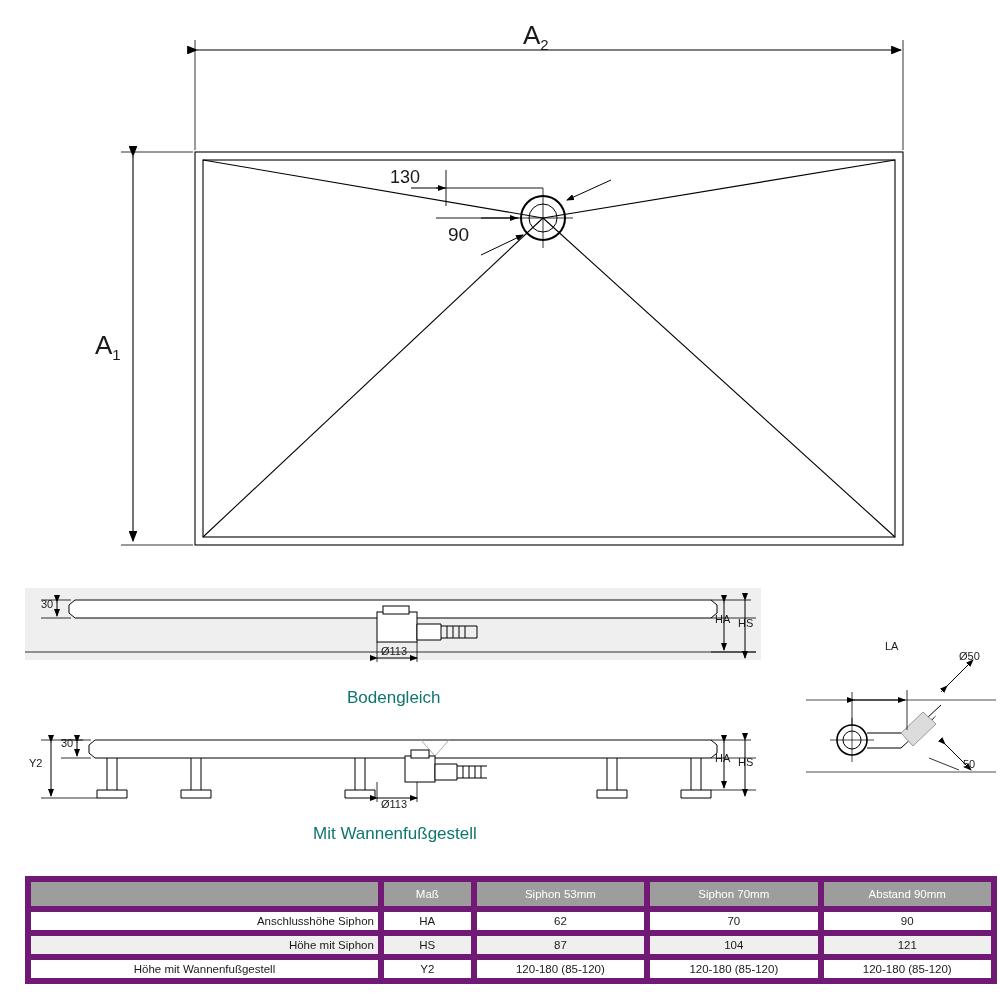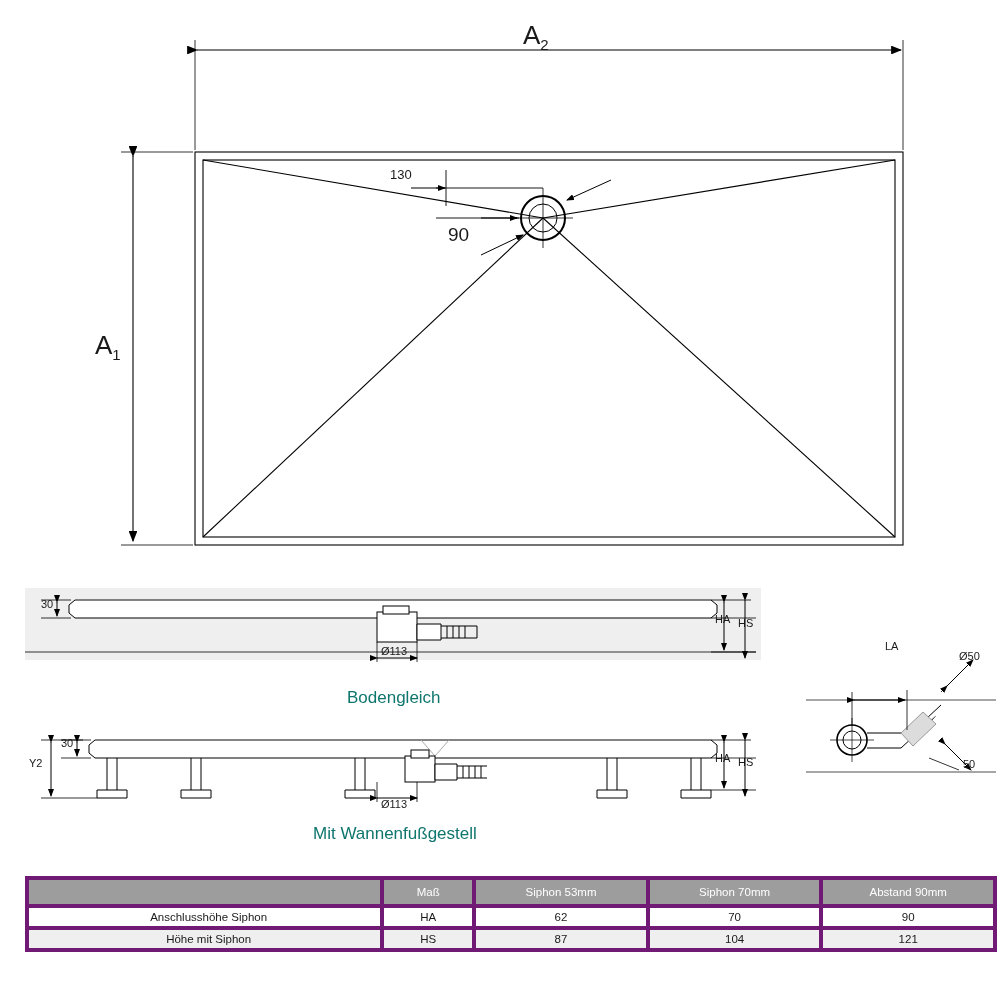--- a/index.html
+++ b/index.html
@@ -5,25 +5,25 @@
   html,body{margin:0;padding:0;}
   body{width:1000px;height:1000px;background:#ffffff;font-family:"Liberation Sans",sans-serif;color:#1a1a1a;position:relative;overflow:hidden;}
   .stage{position:absolute;left:11px;top:0;width:1000px;height:750px;}
   svg{position:absolute;left:0;top:0;width:1000px;height:1000px;}
   .lbl{position:absolute;white-space:nowrap;}
   .caption{font-size:17px;color:#0f766e;}
   .dim{font-size:15px;}
   .small{font-size:11px;}
   .big{font-size:26px;}
   table{border-collapse:collapse;position:absolute;left:14px;top:876px;width:972px;font-size:11.5px;}
-  td{border:4px solid #701a75;padding:3px 4px;text-align:center;}
+  td{border:6px solid #701a75;padding:3px 4px;text-align:center;}
   .hdr td{background:#9d9d9d;color:#ffffff;font-weight:normal;height:18px;}
   .r0 td{background:#ffffff;}
   .r1 td{background:#efefef;}
-  td.lead{text-align:center;padding-left:12px;}
+  td.lead{text-align:right;padding-left:12px;}
   td.leadc{text-align:center;}
 </style>
 </head>
 <body>
 
 <div class="stage">
 
 <svg viewBox="0 0 1000 1000">
   <defs>
     <marker id="ar" markerWidth="10" markerHeight="8" refX="9" refY="4" orient="auto">
@@ -170,21 +170,21 @@
   </g>
   <g stroke="#000" stroke-width="1" marker-start="url(#arS)" marker-end="url(#arS)">
     <path d="M843,700 L894,700"></path>
     <path d="M936,686 L962,660"></path>
     <path d="M934,744 L960,770"></path>
   </g>
 </svg>
 
 <div class="lbl big" style="left:512px;top:20px;"><span>A</span><sub style="font-size:15px;">2</sub></div>
 <div class="lbl big" style="left:84px;top:330px;"><span>A</span><sub style="font-size:15px;">1</sub></div>
-<div class="lbl dim" style="left:379px;top:167px;font-size:13px;">130</div>
+<div class="lbl dim" style="left:379px;top:167px;font-size:18px;">130</div>
 <div class="lbl dim" style="left:437px;top:224px;font-size:19px;">90</div>
 
 <div class="lbl small" style="left:30px;top:598px;">30</div>
 <div class="lbl small" style="left:370px;top:645px;">Ø113</div>
 <div class="lbl small" style="left:704px;top:613px;">HA</div>
 <div class="lbl small" style="left:727px;top:617px;">HS</div>
 <div class="lbl caption" style="left:336px;top:688px;">Bodengleich</div>
 
 <div class="lbl small" style="left:50px;top:737px;">30</div>
 <div class="lbl small" style="left:18px;top:757px;">Y2</div>
@@ -213,16 +213,23 @@
     <td>70</td>
     <td>90</td>
   </tr>
   <tr class="r1">
     <td class="lead">Höhe mit Siphon</td>
     <td>HS</td>
     <td>87</td>
     <td>104</td>
     <td>121</td>
   </tr>
+  <tr class="r0">
+    <td class="leadc">Höhe mit Wannenfußgestell</td>
+    <td>Y2</td>
+    <td>120-180 (85-120)</td>
+    <td>120-180 (85-120)</td>
+    <td>120-180 (85-120)</td>
+  </tr>
 </tbody>
     </table>
 
 </div>
 
 </body></html>

